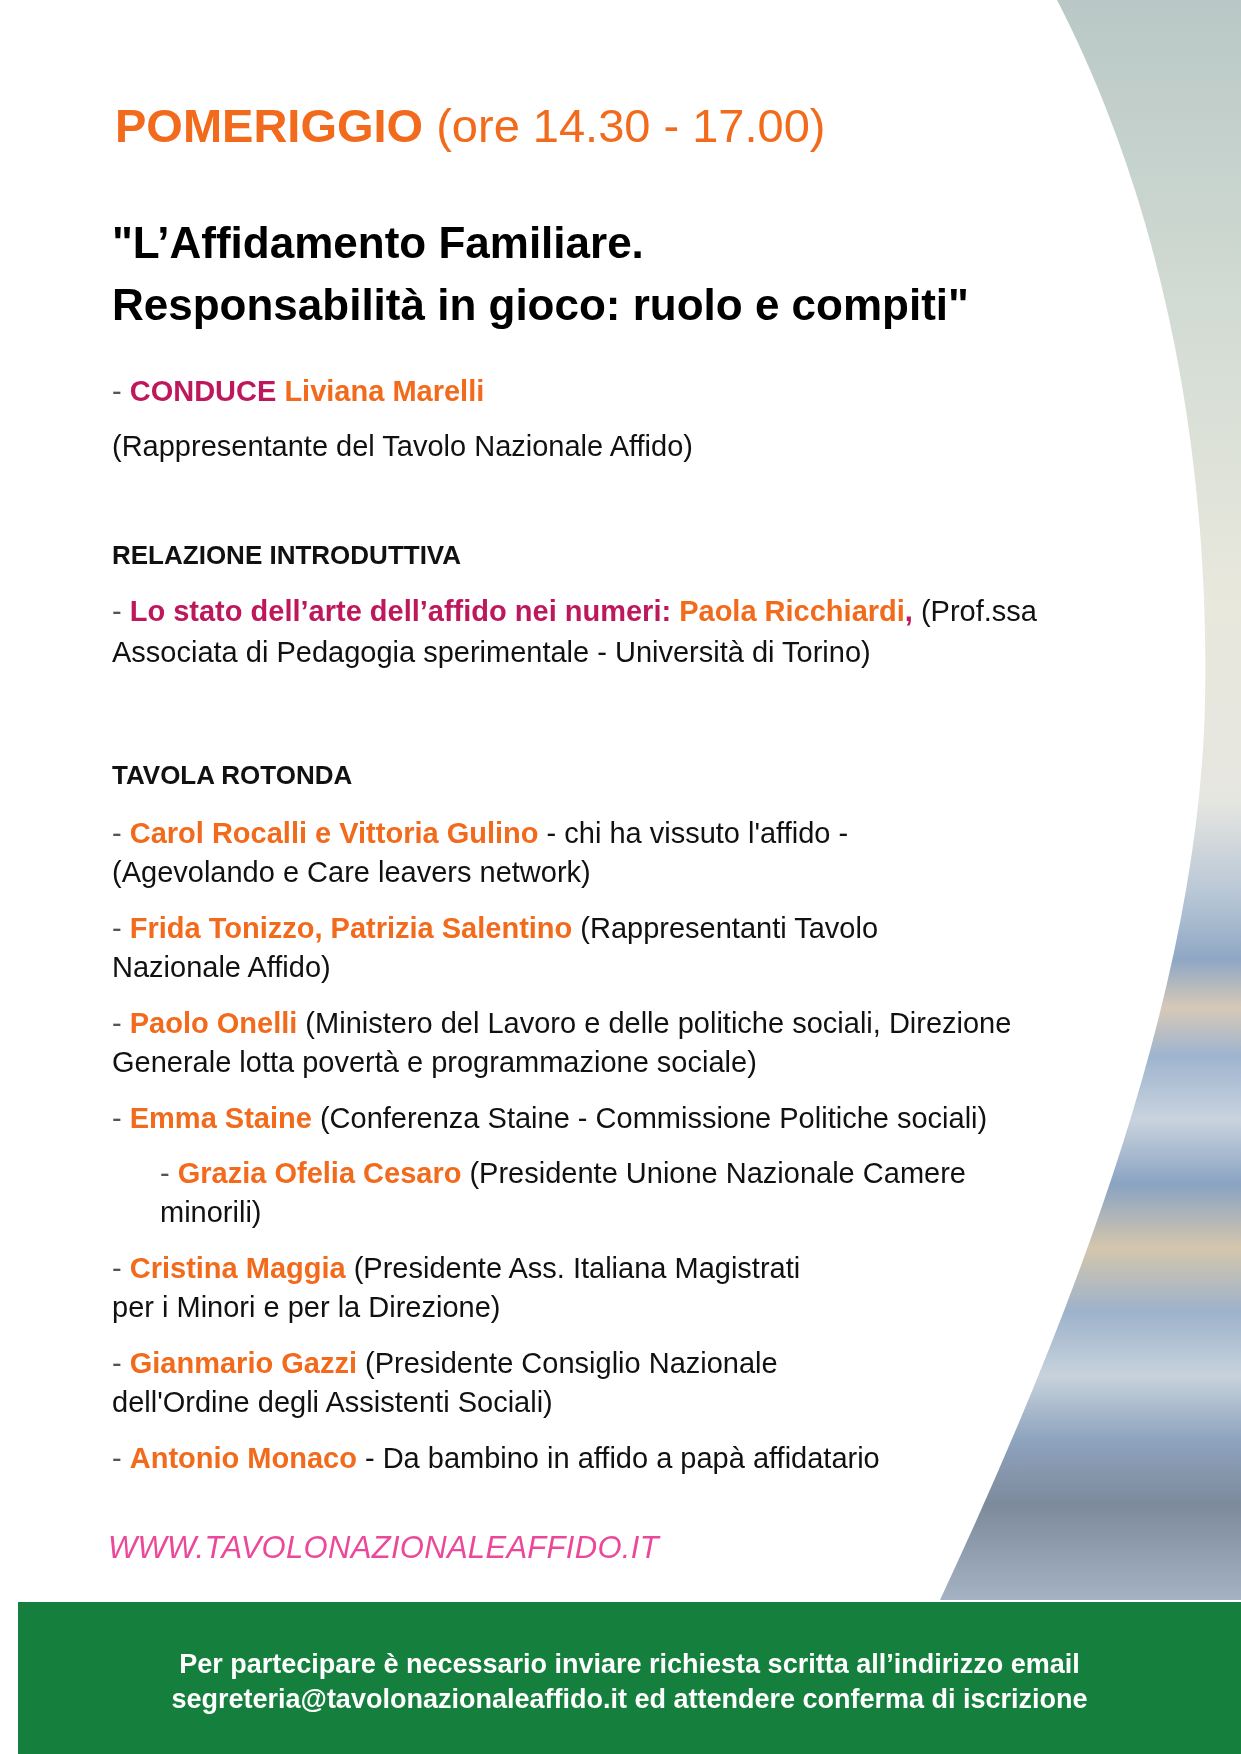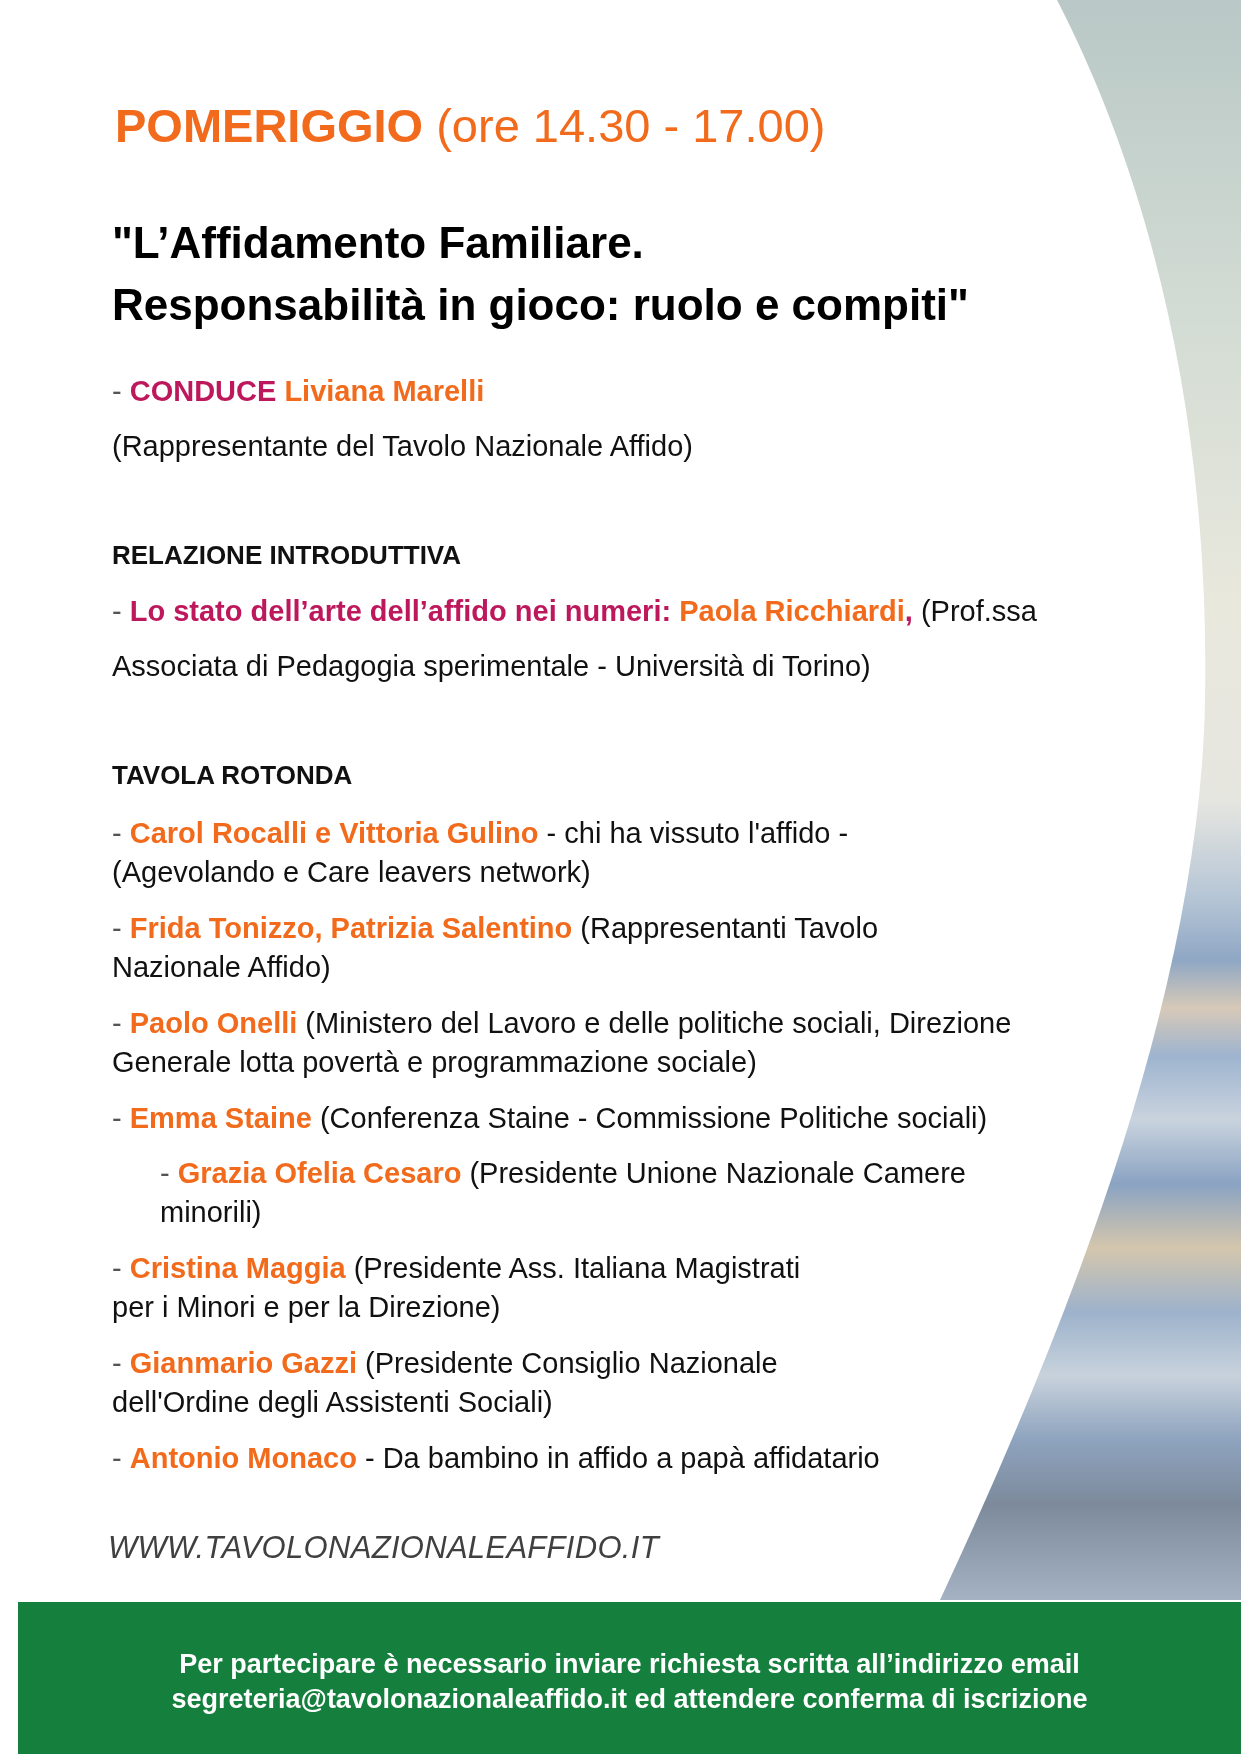--- a/index.html
+++ b/index.html
@@ -9,21 +9,21 @@
   .content { position:absolute; left:0; top:0; width:1241px; height:1600px; z-index:1; }
   .heading { position:absolute; left:115px; top:98px; font-size:47px; color:#f26a1b; white-space:nowrap; }
   .heading b { font-weight:bold; }
   .title { position:absolute; left:112px; top:212px; font-size:44px; font-weight:bold; line-height:62px; color:#000; }
   .line { position:absolute; left:112px; font-size:29px; white-space:nowrap; color:#111; }
   .dash { color:#555; }
   .orange { color:#f26a1b; font-weight:bold; }
   .bold { font-weight:bold; color:#be185d; }
   .section { position:absolute; left:112px; font-size:26px; font-weight:bold; color:#111; }
   .item { position:absolute; left:112px; font-size:29px; line-height:39px; color:#111; width:1050px; }
-  .website { position:absolute; left:108px; top:1530px; font-size:31px; font-style:italic; color:#404040; letter-spacing:0.3px; }
+  .website { position:absolute; left:108px; top:1530px; font-size:31px; font-style:italic; color:#ec4899; letter-spacing:0.3px; }
   .banner { position:absolute; left:18px; top:1602px; width:1223px; height:160px; background:#15803d; z-index:2;
             display:flex; flex-direction:column; align-items:center; justify-content:center; }
   .banner-line { color:#ffffff; font-weight:bold; font-size:27px; line-height:35px; white-space:nowrap; }
 </style>
 </head>
 <body>
 
 <svg class="bg-photo" viewBox="0 0 1241 1600" xmlns="http://www.w3.org/2000/svg">
   <defs>
     <linearGradient id="seaGrad" x1="0" y1="0" x2="0" y2="1">
@@ -57,21 +57,21 @@
   <div class="title">
     <div>"L’Affidamento Familiare.</div>
     <div>Responsabilità in gioco: ruolo e compiti"</div>
   </div>
 
   <div class="line" style="top:375px;"><span class="dash">- </span><span class="bold">CONDUCE </span><span class="orange">Liviana Marelli</span></div>
   <div class="line" style="top:430px;">(Rappresentante del Tavolo Nazionale Affido)</div>
 
   <div class="section" style="top:540px;">RELAZIONE INTRODUTTIVA</div>
   <div class="line" style="top:595px;"><span class="dash">- </span><span class="bold">Lo stato dell’arte dell’affido nei numeri: </span><span class="orange">Paola Ricchiardi</span><span class="bold">,</span><span> (Prof.ssa</span></div>
-  <div class="line" style="top:650px;">Associata di Pedagogia sperimentale - Università di Torino)</div>
+  <div class="line" style="top:636px;">Associata di Pedagogia sperimentale - Università di Torino)</div>
 
   <div class="section" style="top:760px;">TAVOLA ROTONDA</div>
 
   <div class="item" style="top:814px;"><span class="dash">- </span><span class="orange">Carol Rocalli e Vittoria Gulino</span><span> - chi ha vissuto l'affido -</span><br><span>(Agevolando e Care leavers network)</span></div>
 
   <div class="item" style="top:909px;"><span class="dash">- </span><span class="orange">Frida Tonizzo, Patrizia Salentino</span><span> (Rappresentanti Tavolo</span><br><span>Nazionale Affido)</span></div>
 
   <div class="item" style="top:1004px;"><span class="dash">- </span><span class="orange">Paolo Onelli</span><span> (Ministero del Lavoro e delle politiche sociali, Direzione</span><br><span>Generale lotta povertà e programmazione sociale)</span></div>
 
   <div class="item" style="top:1099px;"><span class="dash">- </span><span class="orange">Emma Staine</span><span> (Conferenza Staine - Commissione Politiche sociali)</span></div>

